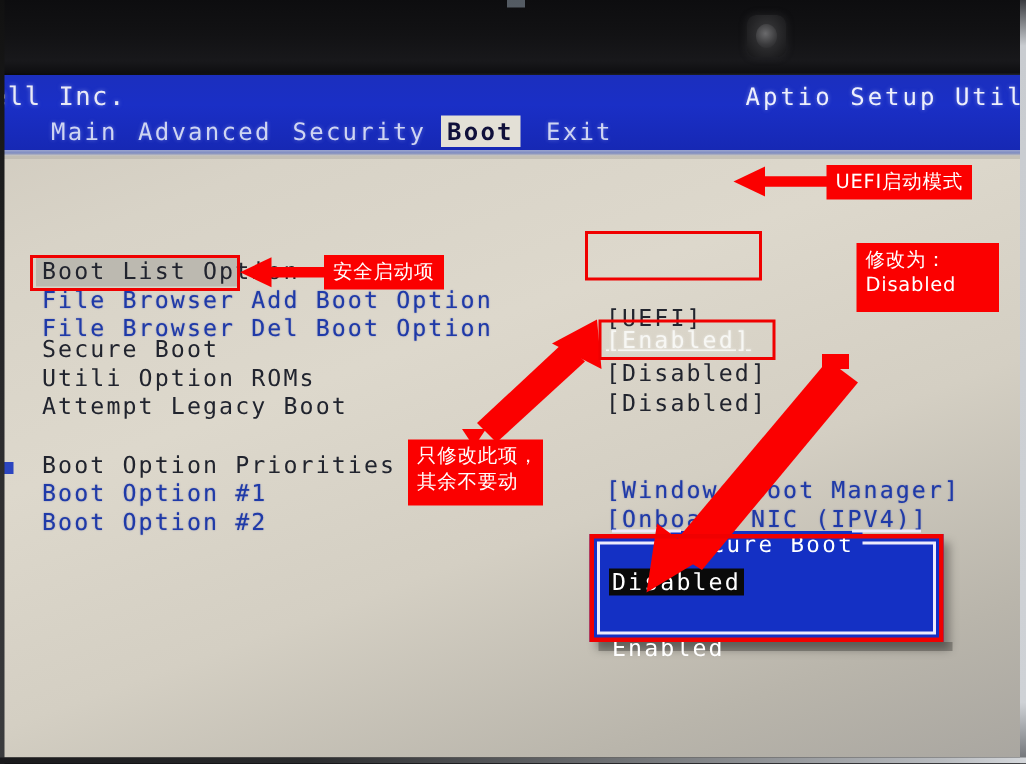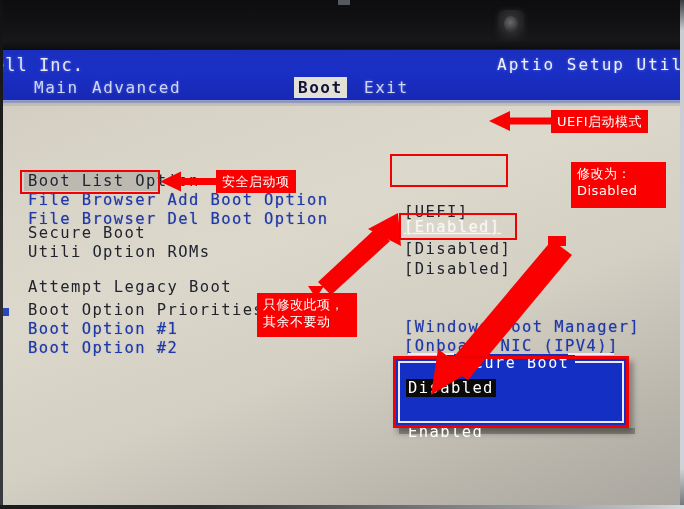--- a/index.html
+++ b/index.html
@@ -99,38 +99,39 @@
   </div>
 
   <div class="screen">
 
     <div class="titlebar">
       <div class="vendor">ell Inc.</div>
       <div class="util">Aptio Setup Utili</div>
       <div class="menubar">
         <div class="mi" style="left:30px;">Main</div>
         <div class="mi" style="left:88px;">Advanced</div>
+        <div class="mi" style="left:191px;">Security</div>
         <div class="mi active" style="left:294px;">Boot</div>
         <div class="mi" style="left:360px;">Exit</div>
       </div>
     </div>
     <div class="sep"></div>
     <div class="sep2"></div>
 
     <div class="scroll-nub"></div>
 
     <div class="selrow" style="left:24px;top:121px;width:134px;height:20px;"></div>
 
     <div class="bios-txt c-dark" style="left:28px;top:122px;">Boot List Option</div>
     <div class="bios-txt c-blue" style="left:28px;top:141px;">File Browser Add Boot Option</div>
     <div class="bios-txt c-blue" style="left:28px;top:160px;">File Browser Del Boot Option</div>
 
     <div class="bios-txt c-dark" style="left:28px;top:174px;">Secure Boot</div>
     <div class="bios-txt c-dark" style="left:28px;top:193px;">Utili Option ROMs</div>
-    <div class="bios-txt c-dark" style="left:28px;top:228px;text-align:right;">Attempt Legacy Boot</div>
+    <div class="bios-txt c-dark" style="left:28px;top:212px;text-align:right;">Attempt Legacy Boot</div>
 
     <div class="bios-txt c-dark" style="left:28px;top:251px;">Boot Option Priorities</div>
     <div class="bios-txt c-blue" style="left:28px;top:270px;">Boot Option #1</div>
     <div class="bios-txt c-blue" style="left:28px;top:289px;">Boot Option #2</div>
 
     <div class="bios-txt c-dark" style="left:404px;top:111px;margin-top:42px;">[UEFI]</div>
     <div class="bios-txt c-white" style="left:404px;top:168px;text-decoration:underline;">[Enabled]</div>
     <div class="bios-txt c-dark" style="left:404px;top:190px;">[Disabled]</div>
     <div class="bios-txt c-dark" style="left:404px;top:210px;">[Disabled]</div>
 
@@ -179,21 +180,21 @@
 
     <div class="red-box" style="left:390px;top:104px;width:118px;height:33px;"></div>
     <div class="red-box" style="left:20px;top:120px;width:140px;height:24px;"></div>
     <div class="red-box" style="left:399px;top:163px;width:118px;height:27px;"></div>
     <div class="red-box" style="left:393px;top:306px;width:236px;height:72px;border-width:3px;"></div>
 
     <div class="red-label" style="left:551px;top:60px;">UEFI启动模式</div>
     <div class="red-label" style="left:216px;top:120px;">安全启动项</div>
     <div class="red-label" style="left:571px;top:112px;width:95px;height:46px;box-sizing:border-box;">修改为：
 Disabled</div>
-    <div class="red-label" style="left:257px;top:243px;width:100px;height:44px;box-sizing:border-box;">只修改此项，
+    <div class="red-label" style="left:272px;top:243px;width:90px;height:44px;box-sizing:border-box;">只修改此项，
 其余不要动</div>
 
   </div>
 
   <div class="frame-edge frame-left"></div>
   <div class="frame-edge frame-right"></div>
   <div class="frame-edge frame-bottom"></div>
 </div>
 
 </body></html>

